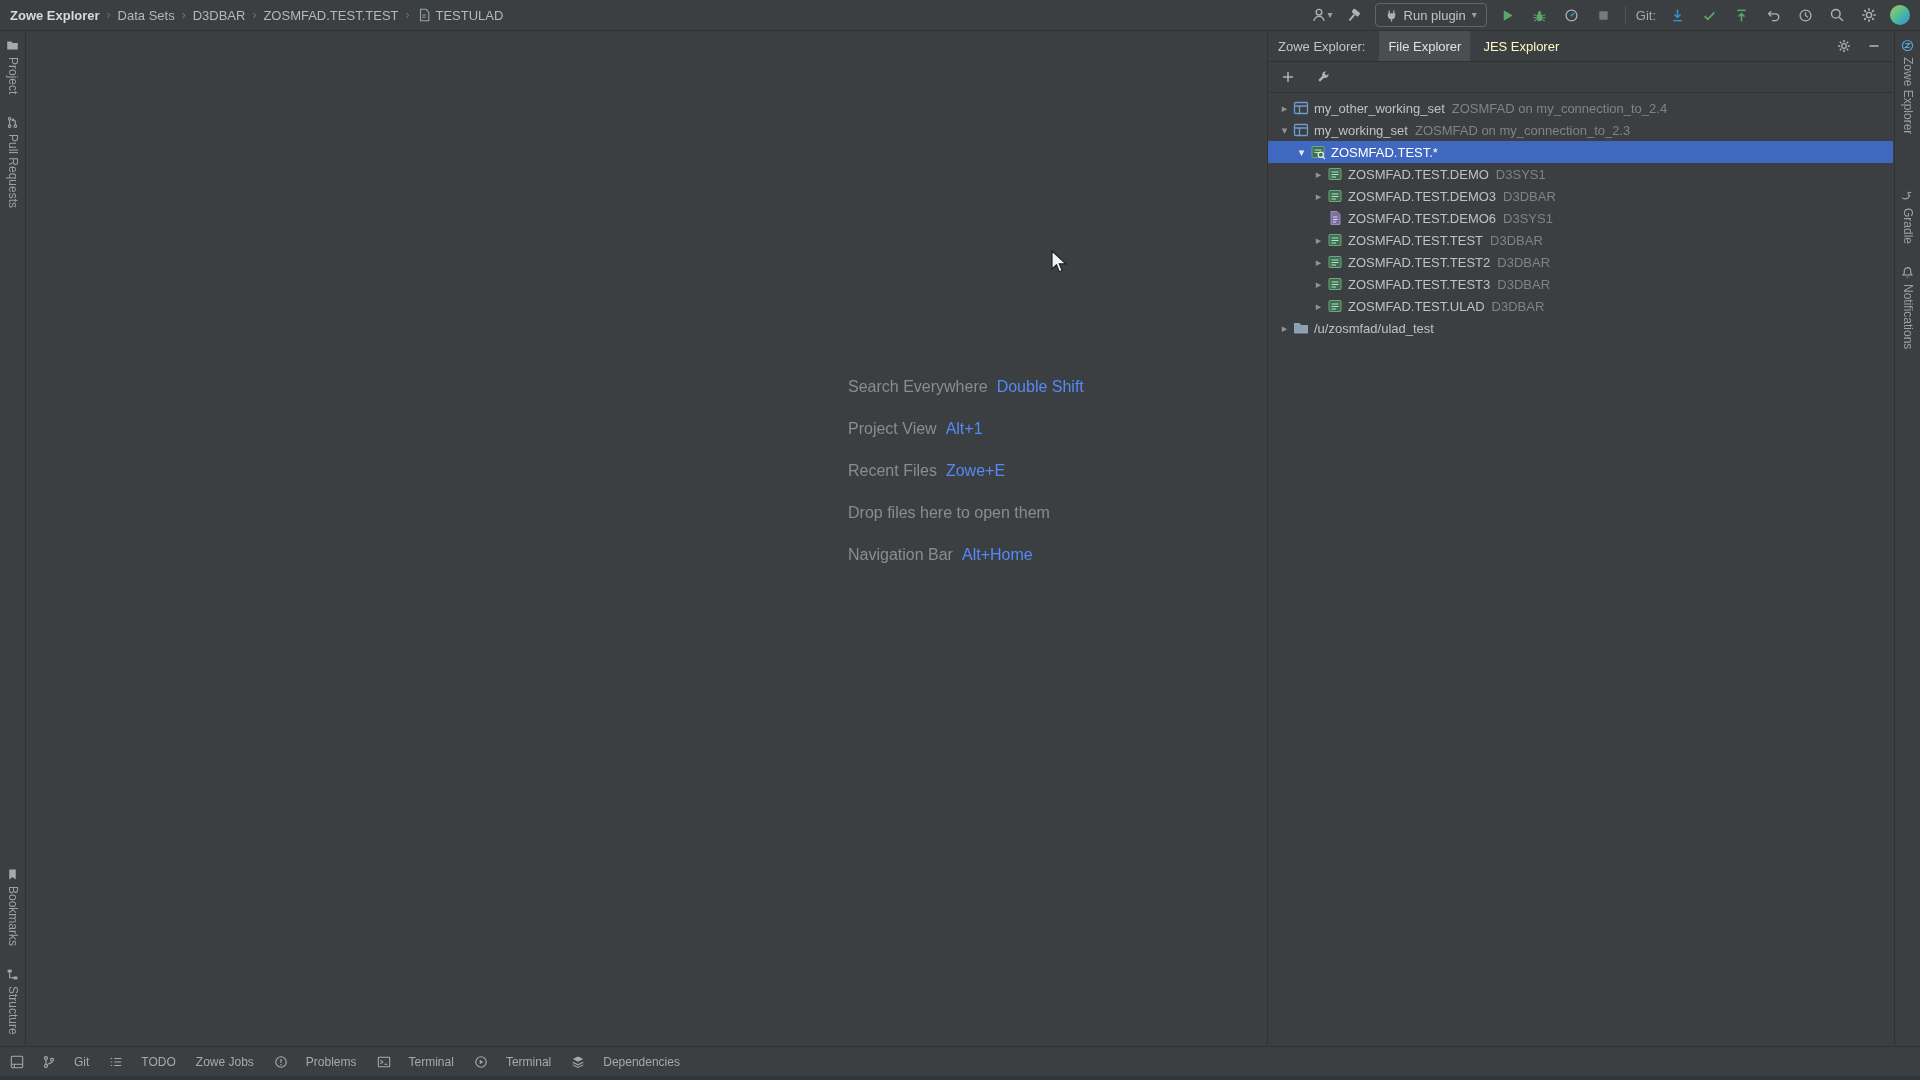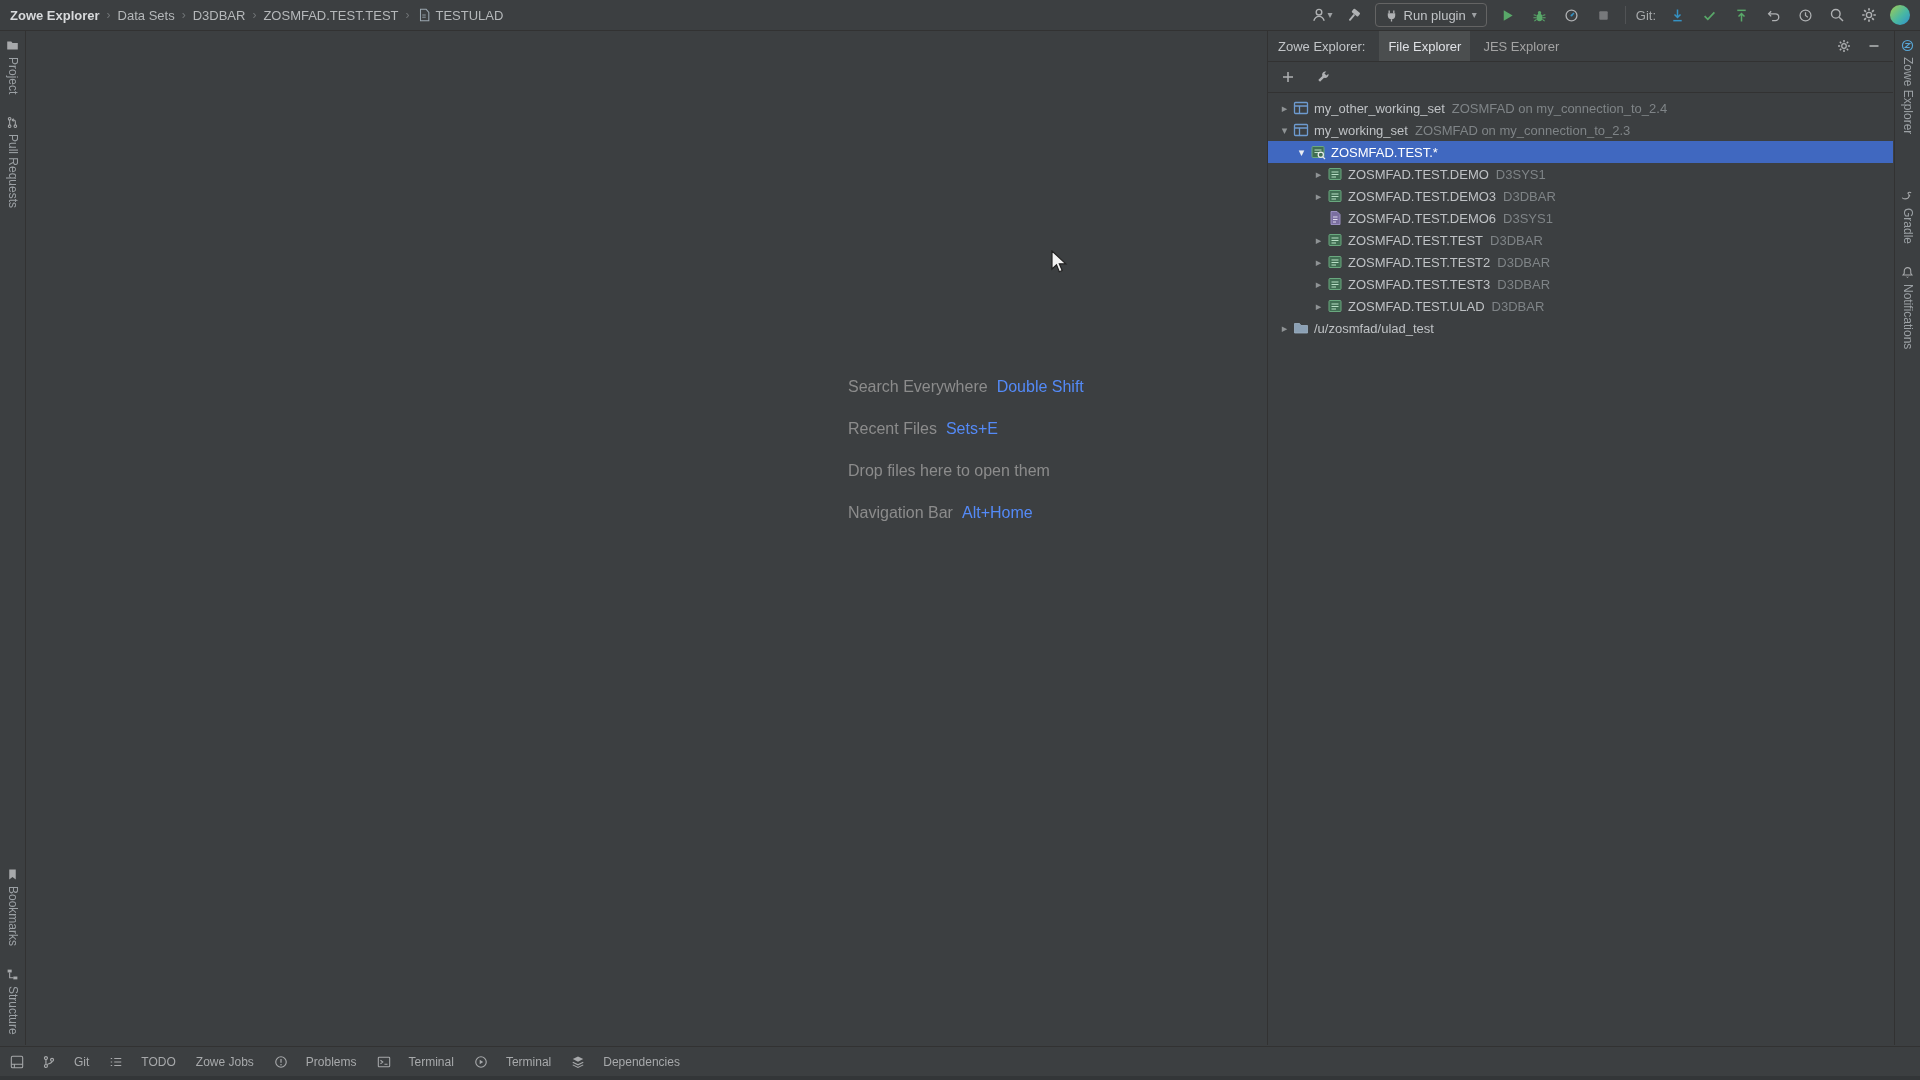--- a/index.html
+++ b/index.html
@@ -38,21 +38,21 @@
   #editor{position:absolute;left:27px;top:31px;right:653px;bottom:35px;background:#3c3f41}
   #editor-help{position:absolute;left:848px;top:366px}
   .help-line{height:42px;display:flex;align-items:center;gap:9px;font-size:16px;color:#8c8c8c;white-space:nowrap}
   .help-shortcut{color:var(--shortcut,#548af7)}
 
   
   #toolwindow{position:absolute;left:1267px;top:31px;right:27px;bottom:35px;border-left:1px solid #323232;display:flex;flex-direction:column;background:#3c3f41}
   .tw-header{height:31px;flex:none;border-bottom:1px solid #323232;display:flex;align-items:center;padding:0 4px 0 10px;gap:14px}
   .tw-title{color:#c2c5c8}
   #tw-tabs{display:flex;align-items:stretch;gap:4px;height:100%}
-  .tw-tab{padding:0 9px;display:flex;align-items:center;color:#a3a3a3;cursor:default}
+  .tw-tab{padding:0 9px;display:flex;align-items:center;color:#fef9c3;cursor:default}
   .tw-tab.active{color:#dfe1e5;background:rgba(255,255,255,0.08)}
   .tw-header-actions{margin-left:auto;display:flex;align-items:center;gap:8px;padding-right:4px}
   .tw-toolbar{height:31px;flex:none;border-bottom:1px solid #323232;display:flex;align-items:center;padding:0 9px;gap:13px;color:#afb1b3}
   .tw-tree{flex:1;overflow:hidden;padding-top:4px}
   .tree-row{height:22px;display:flex;align-items:center;color:#bfc2c5;white-space:nowrap;cursor:default}
   .tree-row .chev{width:17px;flex:none;text-align:center;color:#8f9395;font-size:11px}
   .tree-row .icon{width:16px;height:16px;margin-right:5px}
   .tree-suffix{color:#7f8487;margin-left:7px}
   .tree-row.selected{background:var(--selection,#4068c0);color:#fff}
   .tree-row.selected .chev{color:#e8ecf2}
@@ -275,22 +275,26 @@
     </div>
 </div>
 
 <div id="editor"></div>
 <div id="editor-help">
     <div class="help-line">
       <span class="help-label">Search Everywhere</span>
       <span class="help-shortcut">Double Shift</span>
     </div>
     <div class="help-line">
+      <span class="help-label">Project View</span>
+      <span class="help-shortcut">Alt+1</span>
+    </div>
+    <div class="help-line">
       <span class="help-label">Recent Files</span>
-      <span class="help-shortcut">Sets+E</span>
+      <span class="help-shortcut">Zowe+E</span>
     </div>
     <div class="help-line">
       <span class="help-label">Drop files here to open them</span>
     </div>
     <div class="help-line">
       <span class="help-label">Navigation Bar</span>
       <span class="help-shortcut">Alt+Home</span>
     </div>
   </div>
 

